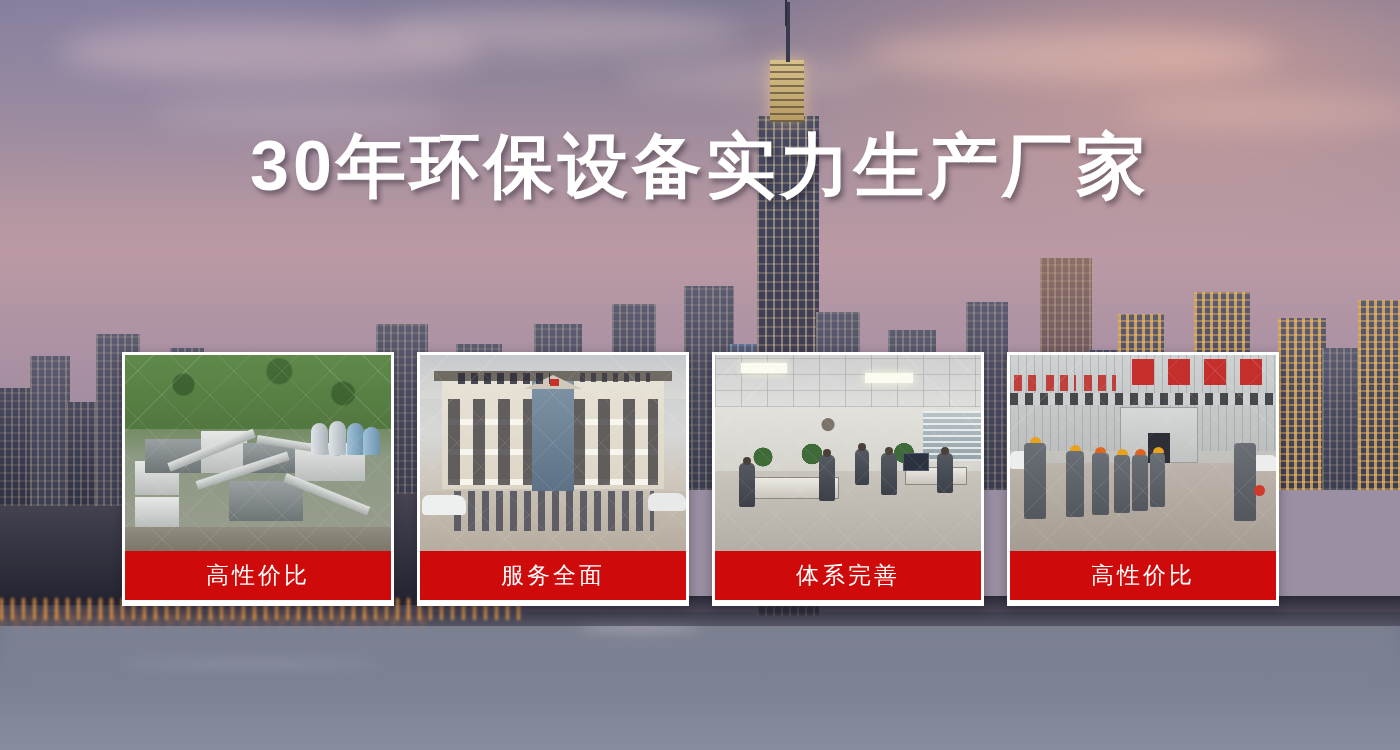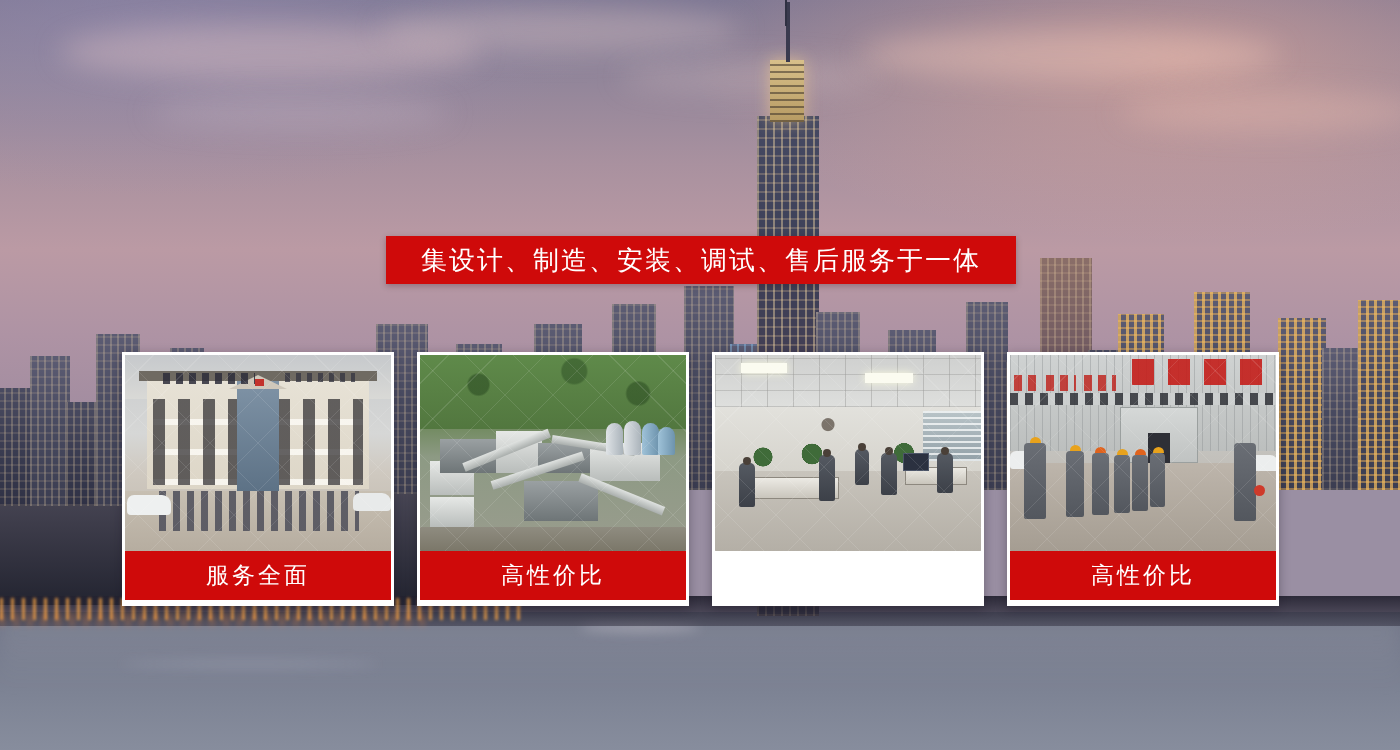--- a/index.html
+++ b/index.html
@@ -305,47 +305,24 @@
     <div class="bld dark" style="left:1246px; bottom:150px; width:36px;  height:132px;"></div>
     <div class="bld goldlit" style="left:1278px; bottom:150px; width:48px; height:172px;"></div>
     <div class="bld" style="left:1322px; bottom:150px; width:40px;  height:142px;"></div>
     <div class="bld goldlit" style="left:1358px; bottom:150px; width:52px; height:190px;"></div>
 
     <div class="shoreline"></div>
     <div class="shorelights"></div>
     <div class="shorelights2"></div>
   </div>
 
-
-  <div class="subbar">
-    <span class="subbar-text">集设计、制造、安装、调试、售后服务于一体</span>
-  </div>
+  <div class="headline">30年环保设备实力生产厂家</div>
+
 
   <div class="cards">
-
-    <div class="card">
-      <div class="photo p1">
-        <div class="p1-sky"></div>
-        <div class="p1-bldg"></div>
-        <div class="p1-roof"></div>
-        <div class="p1-atrium"></div>
-        <div class="p1-ped"></div>
-        <div class="p1-flag"></div>
-        <div class="p1-sign"></div>
-        <div class="p1-phone"></div>
-        <div class="p1-ground"></div>
-        <div class="p1-row"></div>
-        <div class="p1-car"></div>
-        <div class="p1-car2"></div>
-        <div class="wm"></div>
-      </div>
-      <div class="cap">
-        <span class="cap-text">服务全面</span>
-      </div>
-    </div>
 
     <div class="card">
       <div class="photo p2">
         <div class="p2-green"></div>
         <div class="p2-plant">
           <div class="p2-b" style="left:0px;   top:44px; width:44px; height:34px;"></div>
           <div class="p2-b d" style="left:10px;  top:22px; width:56px; height:34px;"></div>
           <div class="p2-b" style="left:66px;  top:14px; width:46px; height:42px;"></div>
           <div class="p2-b d" style="left:108px; top:26px; width:58px; height:30px;"></div>
           <div class="p2-b" style="left:160px; top:26px; width:70px; height:38px;"></div>
@@ -358,20 +335,41 @@
           <div class="p2-silo" style="left:176px; top:6px;  height:32px;"></div>
           <div class="p2-silo" style="left:194px; top:4px;  height:34px;"></div>
           <div class="p2-silo blue" style="left:212px; top:6px; height:32px;"></div>
           <div class="p2-silo blue" style="left:228px; top:10px; height:28px;"></div>
         </div>
         <div class="p2-road"></div>
         <div class="wm"></div>
       </div>
       <div class="cap">
         <span class="cap-text">高性价比</span>
+      </div>
+    </div>
+
+    <div class="card">
+      <div class="photo p1">
+        <div class="p1-sky"></div>
+        <div class="p1-bldg"></div>
+        <div class="p1-roof"></div>
+        <div class="p1-atrium"></div>
+        <div class="p1-ped"></div>
+        <div class="p1-flag"></div>
+        <div class="p1-sign"></div>
+        <div class="p1-phone"></div>
+        <div class="p1-ground"></div>
+        <div class="p1-row"></div>
+        <div class="p1-car"></div>
+        <div class="p1-car2"></div>
+        <div class="wm"></div>
+      </div>
+      <div class="cap">
+        <span class="cap-text">服务全面</span>
       </div>
     </div>
 
     <div class="card">
       <div class="photo p3">
         <div class="p3-ceil"></div>
         <div class="p3-light" style="left:26px;  top:8px;  width:46px; height:10px;"></div>
         <div class="p3-light" style="left:150px; top:18px; width:48px; height:10px;"></div>
         <div class="p3-wall"></div>
         <div class="p3-win"></div>
@@ -387,20 +385,23 @@
         <div class="p3-head" style="left:28px; top:102px;"></div>
         <div class="p3-p" style="left:104px; top:100px; width:16px; height:46px;"></div>
         <div class="p3-head" style="left:108px; top:94px;"></div>
         <div class="p3-p" style="left:140px; top:94px;  width:14px; height:36px;"></div>
         <div class="p3-head" style="left:143px; top:88px;"></div>
         <div class="p3-p" style="left:166px; top:98px;  width:16px; height:42px;"></div>
         <div class="p3-head" style="left:170px; top:92px;"></div>
         <div class="p3-p" style="left:222px; top:98px;  width:16px; height:40px;"></div>
         <div class="p3-head" style="left:226px; top:92px;"></div>
         <div class="wm"></div>
+      </div>
+      <div class="cap">
+        <span class="cap-text">体系完善</span>
       </div>
     </div>
 
     <div class="card">
       <div class="photo p4">
         <div class="p4-wall"></div>
         <div class="p4-bigtext"></div>
         <div class="p4-smtext" style="left:4px;  width:28px;"></div>
         <div class="p4-smtext" style="left:36px; width:30px;"></div>
         <div class="p4-smtext" style="left:74px; width:32px;"></div>

